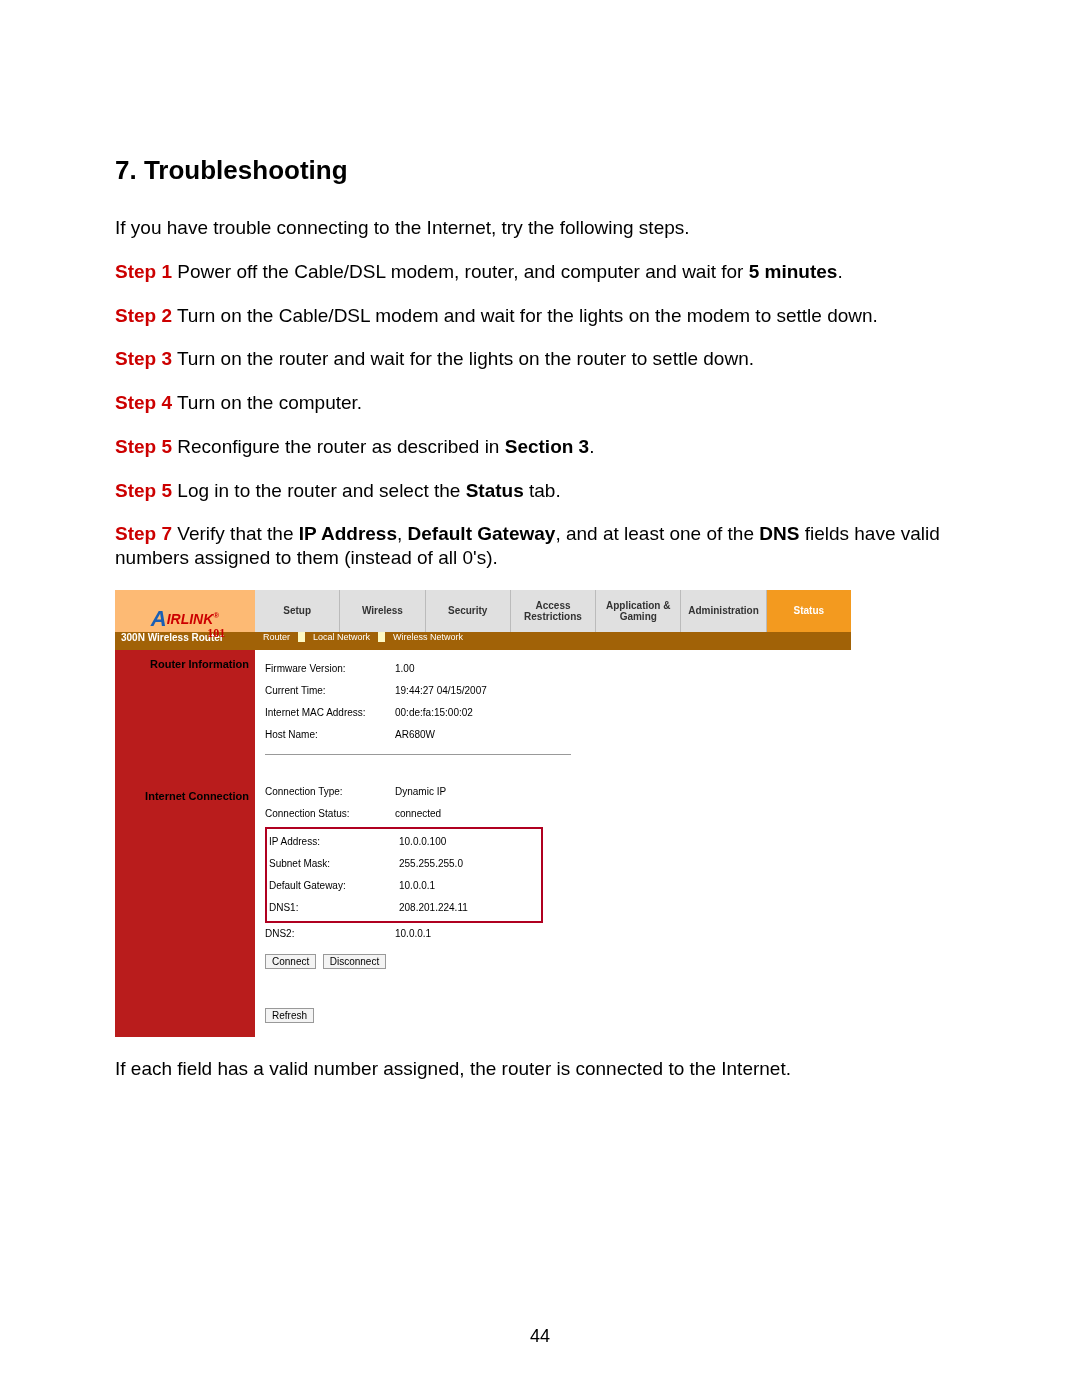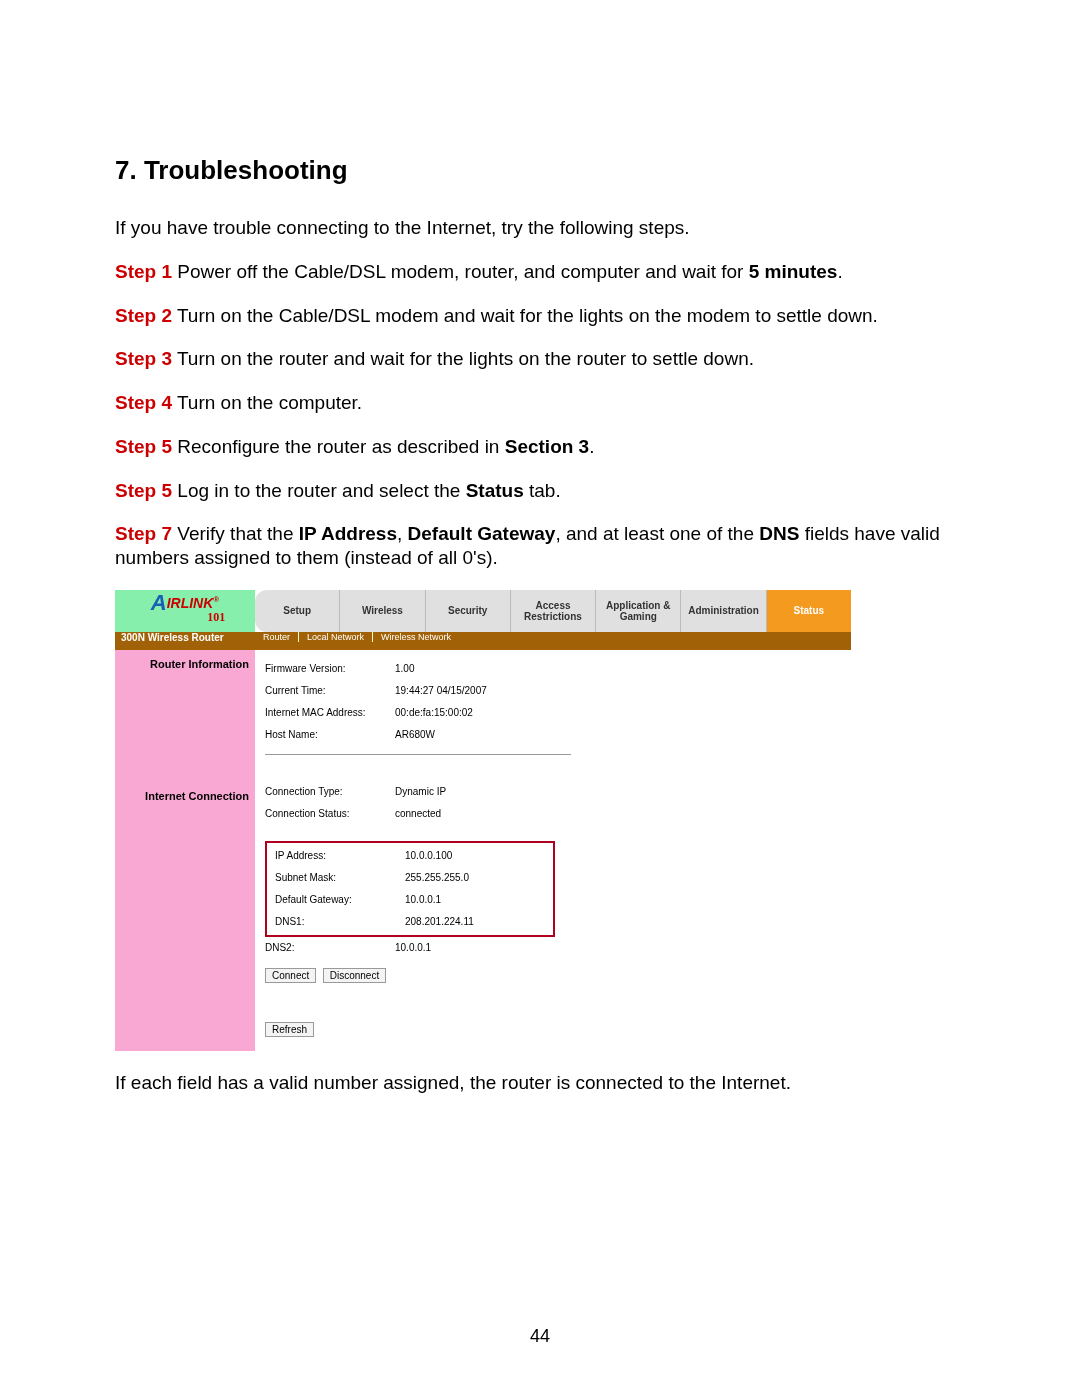--- a/index.html
+++ b/index.html
@@ -34,41 +34,40 @@
     margin: 6px 0 20px 0;
     border: none;
     font-family: Arial, Helvetica, sans-serif;
   }
   .router-header {
     display: flex;
     height: 42px;
   }
   .logo-cell {
     width: 140px;
-    background: #86efac;
-    display: flex;
-    align-items: flex-start;
+    background: #fdba74;
+    display: flex;
+    align-items: flex-end;
     justify-content: center;
     position: relative;
   }
   .logo {
     font-size: 14px;
     font-weight: bold;
     color: #cc0000;
     font-style: italic;
     position: relative;
   }
   .logo .a-cap { color: #1a5fb4; font-size: 22px; vertical-align: -2px; font-style: italic; }
   .logo .tm { font-size: 8px; vertical-align: super; font-style: normal;}
   .logo .sub { position: absolute; right: -6px; bottom: -9px; font-size: 12px; color: #cc0000; font-style: normal; font-family: Liberation Serif, serif;}
   .tabs {
     flex: 1;
     display: flex;
     background: #e0e0e0;
-    border-radius: 12px;
   }
   .tab {
     flex: 1;
     display: flex;
     align-items: center;
     justify-content: center;
     font-size: 10px;
     font-weight: bold;
     color: #333;
     border-right: 1px solid #bbb;
@@ -89,28 +88,28 @@
   }
   .subbar .model {
     width: 140px;
     padding-left: 6px;
     font-weight: bold;
   }
   .subbar a {
     color: #fff;
     text-decoration: none;
     padding: 0 8px;
-    border-right: 1px solid #fef9c3;
+    border-right: 7px solid #fef9c3;
     font-size: 9px;
   }
   .subbar a:last-child { border-right: none; }
 
   .router-body {
     display: flex;
-    background: #f9a8d4;
+    background: #b91c1c;
     justify-content: center;
   }
   .left-col {
     width: 140px;
     padding-top: 8px;
   }
   .left-label {
     font-size: 11px;
     font-weight: bold;
     text-align: right;
@@ -128,22 +127,22 @@
     display: flex;
     height: 22px;
     align-items: center;
   }
   .kv-label { width: 130px; }
   .kv-value { width: 140px; }
   .hr-line { border-top: 1px solid #999; margin: 8px 280px 8px 0; }
   .highlight-box {
     border: 2px solid #b00020;
     display: inline-block;
-    padding: 2px 8px;
-    margin-top: 16px;
+    padding: 2px 2px;
+    margin-top: 2px;
   }
   .btn {
     font-size: 10px;
     border: 1px solid #999;
     background: #f4f4f4;
     padding: 1px 6px;
     margin-right: 2px;
     cursor: pointer;
     border-radius: 0;
   }

